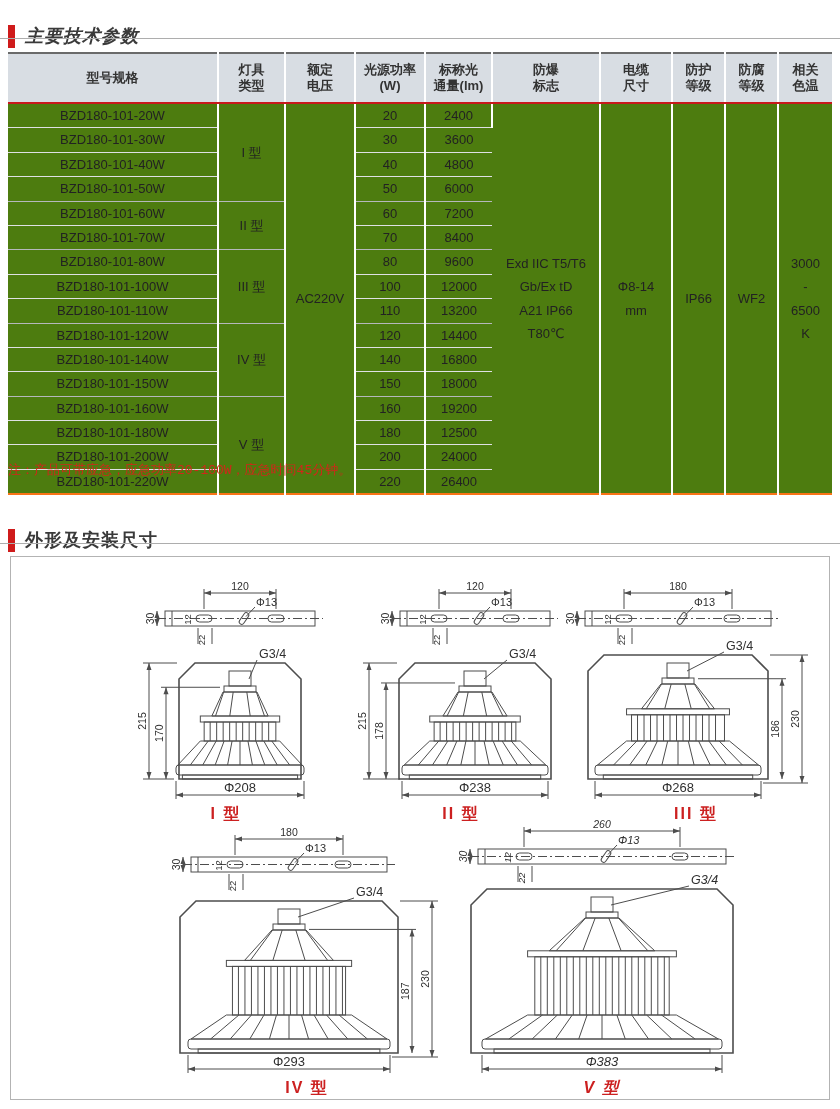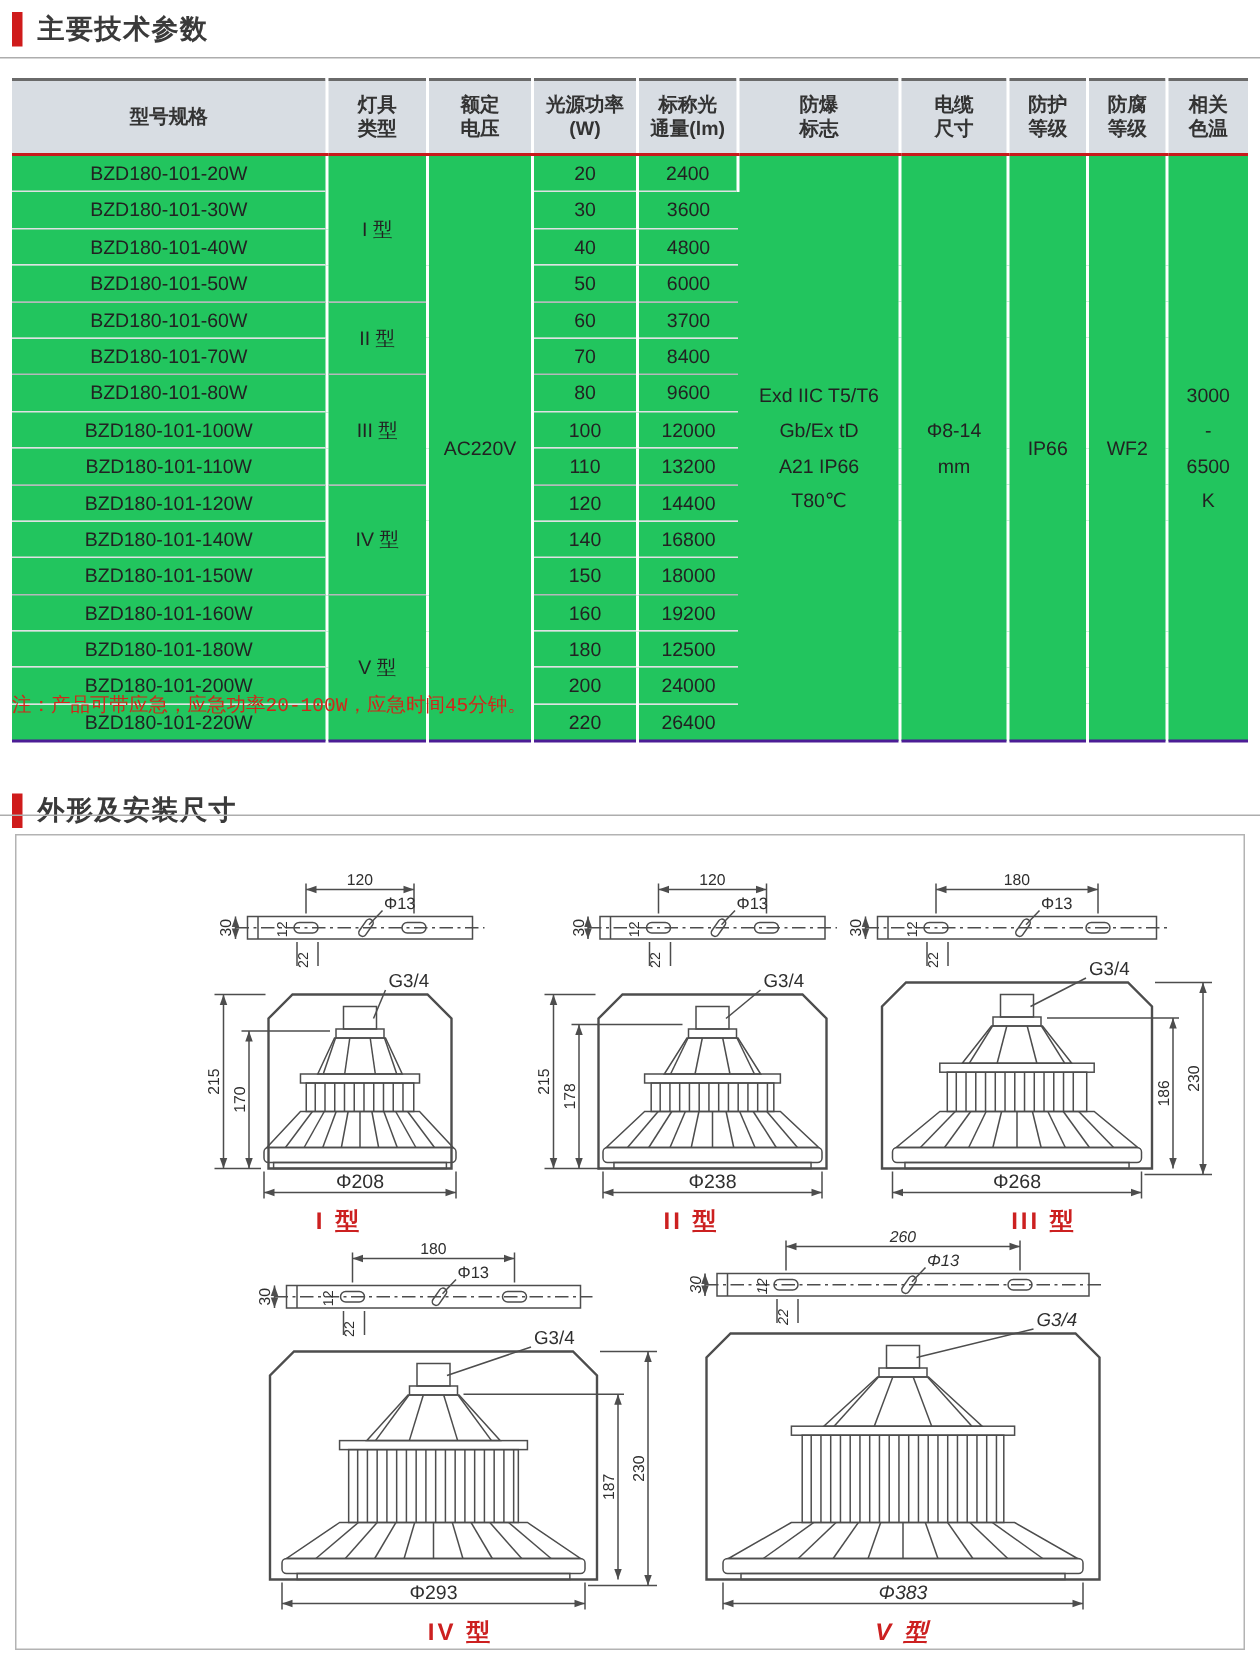--- a/index.html
+++ b/index.html
@@ -3,40 +3,40 @@
 <meta charset="utf-8">
 <style>
   html,body{margin:0;padding:0;background:#fff;}
   body{width:840px;height:1109px;position:relative;font-family:"Liberation Sans","DejaVu Sans",sans-serif;color:#2f2f2f;}
   .section-title{position:absolute;left:8px;display:flex;align-items:center;gap:10px;}
   .red-bar{width:7px;height:23px;background:#cf1b1b;}
   .title-text{font-size:18px;font-weight:bold;color:#3a3a3a;letter-spacing:1px;}
   .rule{position:absolute;left:0;width:840px;height:1px;background:#adadad;}
   
   table.spec{position:absolute;left:8px;top:52px;width:824px;border-collapse:collapse;table-layout:fixed;
-    border-top:2px solid #6a6a6a;border-bottom:2px solid #4c1d95;font-size:13px;}
+    border-top:2px solid #6a6a6a;border-bottom:2px solid #f97316;font-size:13px;}
   table.spec th{background:#d8dde3;font-weight:bold;color:#333;height:44px;white-space:pre-line;line-height:1.25;
     border-right:2px solid #fff;border-bottom:2px solid #c8191c;padding:2px 1px;}
   table.spec th:last-child{border-right:none;margin-top:48px;}
-  table.spec td{background:#22c55e;text-align:center;height:22px;padding:0 2px;
+  table.spec td{background:#4d7c0f;text-align:center;height:22px;padding:0 2px;
     border-right:2px solid #fff;border-top:1px solid #dfe1e3;white-space:pre-line;line-height:1.8;color:#222;}
   table.spec td:last-child{border-right:none;}
   table.spec tr.grp td{border-top:1px solid #b5b8bb;}
   table.spec tr:first-child td{border-top:none;}
   .note{position:absolute;left:8px;top:461px;font-size:13px;color:#d2261a;font-family:Liberation Mono, monospace;}
   
   .panel{position:absolute;left:10px;top:556px;width:818px;height:542px;border:1px solid #b3b3b3;background:#fff;}
   .draw-card{position:absolute;}
   .draw-label{position:absolute;left:0;bottom:0;width:100%;text-align:center;color:#cc2020;font-weight:bold;font-size:16px;letter-spacing:2px;}
   svg text{font-family:"Liberation Sans","DejaVu Sans",sans-serif;}
 </style>
 </head>
 <body>
 
-<div class="section-title" style="top:7px;">
+<div class="section-title" style="top:24px;font-style:italic;">
   <div class="red-bar"></div>
   <div class="title-text">主要技术参数</div>
 </div>
 <div class="rule" style="top:38px;"></div>
 
 <table class="spec">
   <colgroup>
     <col style="width:210px">
       <col style="width:67px">
       <col style="width:70px">
@@ -103,21 +103,21 @@
       </tr>
       <tr>
         <td>BZD180-101-50W</td>
         <td>50</td>
         <td>6000</td>
       </tr>
       <tr class="grp">
         <td>BZD180-101-60W</td>
         <td rowspan="2">II 型</td>
         <td>60</td>
-        <td>3700</td>
+        <td>7200</td>
       </tr>
       <tr>
         <td>BZD180-101-70W</td>
         <td>70</td>
         <td>8400</td>
       </tr>
       <tr class="grp">
         <td>BZD180-101-80W</td>
         <td rowspan="3">III 型</td>
         <td>80</td>

